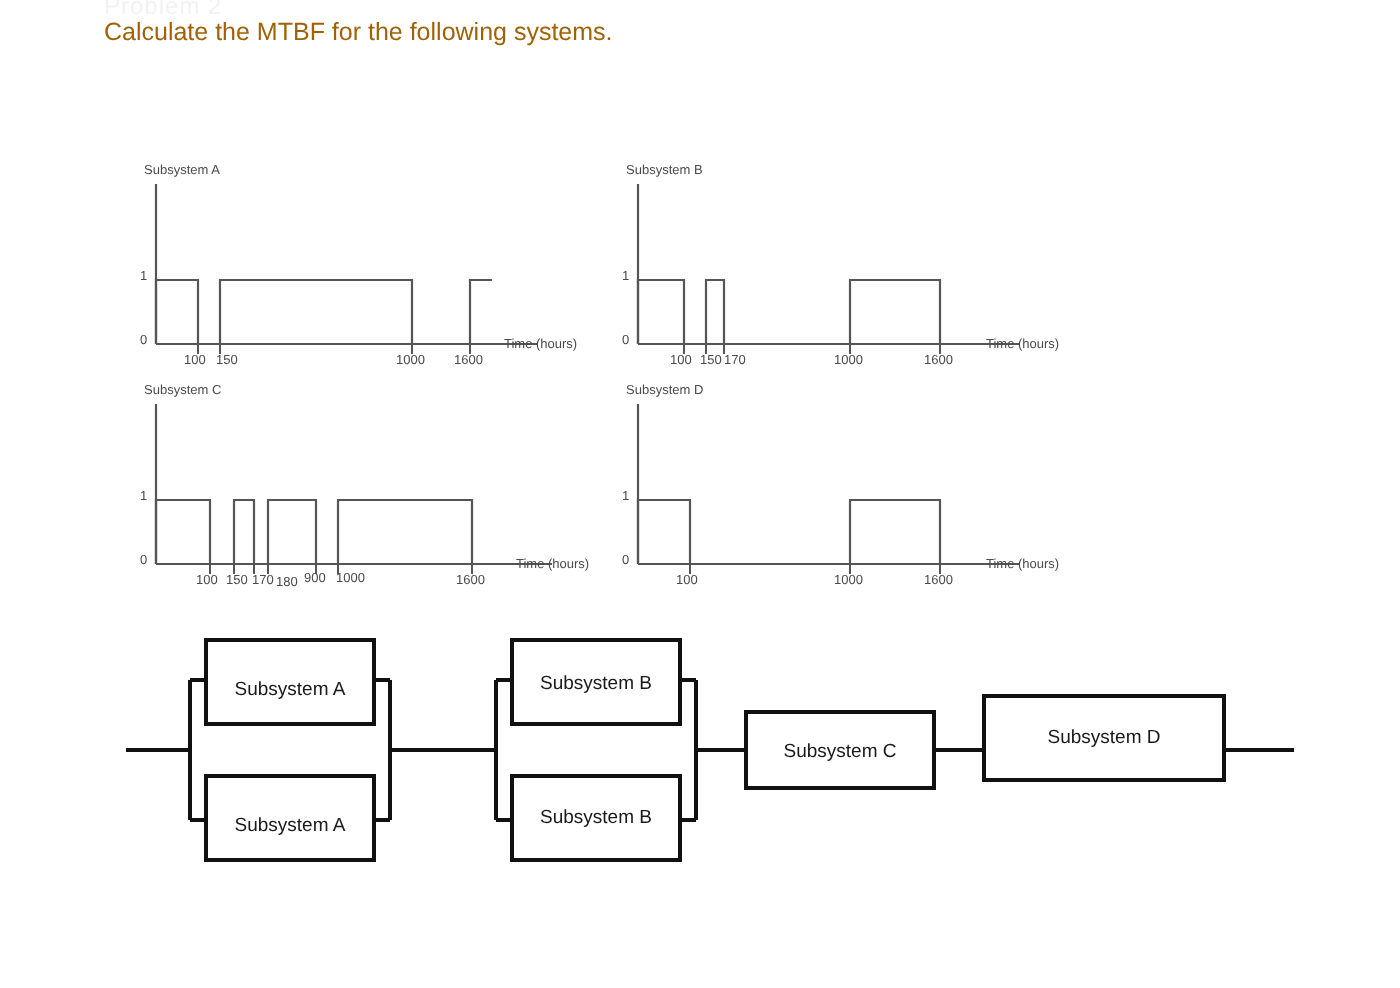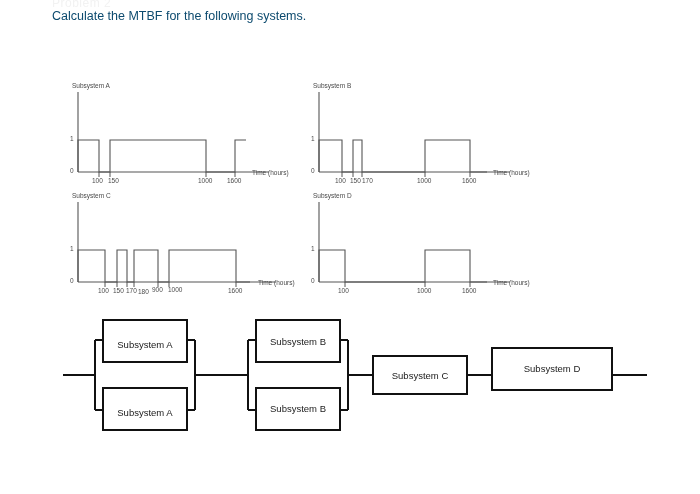--- a/index.html
+++ b/index.html
@@ -25,21 +25,21 @@
     color: #f2f2f2;
     letter-spacing: 0.5px;
     white-space: nowrap;
   }
 
   .prompt {
     position: absolute;
     left: 52px;
     top: 9px;
     font-size: 12.5px;
-    color: #0c4a6e;
+    color: #a16207;
     white-space: nowrap;
   }
 
   
   .chart {
     position: absolute;
   }
   .chart-title {
     position: absolute;
     left: 8px;

